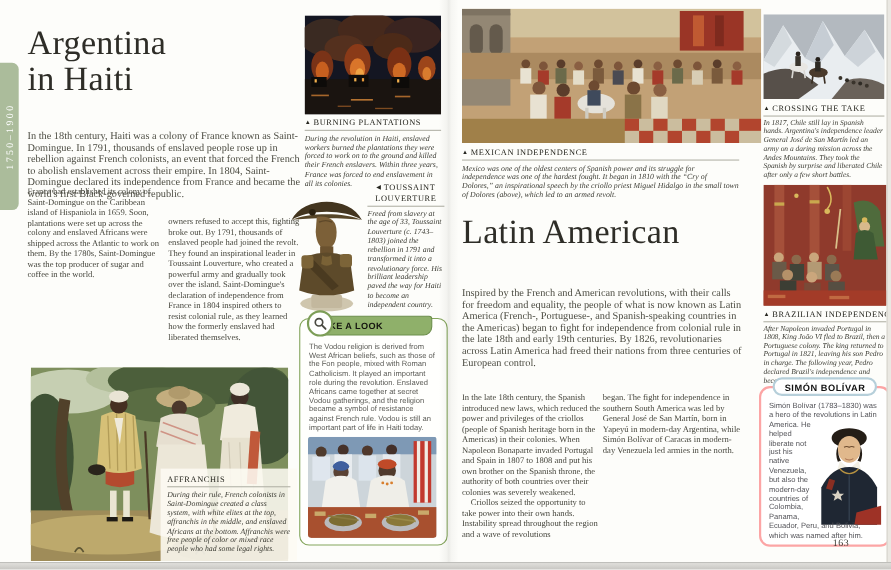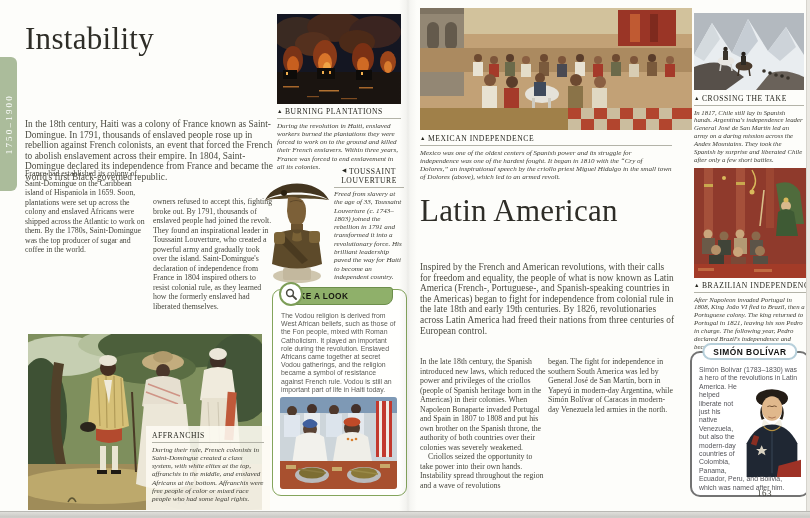--- a/index.html
+++ b/index.html
@@ -29,21 +29,21 @@
   .tal-title{font-family:"Liberation Sans",sans-serif;font-weight:bold;font-size:8.3px;letter-spacing:.4px;color:#15150f;}
   .tal-mag{position:absolute;left:-9px;top:-6px;width:20px;height:20px;background:#fff;border:2px solid #7d9e58;
            border-radius:50%;display:flex;align-items:center;justify-content:center;}
   .tal-text{position:absolute;left:8px;top:22px;width:118px;font-family:"Liberation Sans",sans-serif;
             font-size:6.9px;line-height:8.2px;color:#5b5b56;}
   .tal-photo{position:absolute;left:7px;top:107px;border-radius:3px;overflow:hidden;}
   
   .affcap{position:absolute;left:146px;top:426px;width:112px;background:rgba(253,251,242,.88);padding:5px 6px 6px;}
   
   .bol-box{position:absolute;left:690px;top:351px;width:116px;height:142px;background:#fff;
-           border:2px solid #737373;border-radius:10px;}
+           border:2px solid #fca5a5;border-radius:10px;}
   .bol-tab{position:absolute;top:-10px;left:50%;transform:translateX(-50%);background:#fff;border:2px solid #b6cfda;
            border-radius:9px;padding:1.5px 9px;white-space:nowrap;font-family:"Liberation Sans",sans-serif;
            font-weight:bold;font-size:8.4px;letter-spacing:.5px;color:#101010;}
   .bol-body{position:absolute;left:7px;top:13px;width:102px;height:124px;font-family:"Liberation Sans",sans-serif;
             font-size:6.9px;line-height:8.4px;color:#55555a;overflow:hidden;}
   .bol-spacer{float:right;width:0;height:20px;}
   .bol-portrait{float:right;clear:right;margin:0 -2px -4px 3px;}
   
   .era-tab{position:absolute;left:0;top:57px;width:17px;height:134px;background:#abbc9b;
            border-radius:0 6px 6px 0;display:flex;align-items:center;justify-content:center;}
@@ -61,21 +61,22 @@
 
 <div id="spread">
 
   <div class="abs" style="left:0;top:0;width:406px;height:511px;">
 
     <div class="era-tab">
       <span class="era-text">1750–1900</span>
     </div>
 
     <div class="abs bigtitle" style="left:25px;top:22px;">
-      <div>Instability</div>
+      <div>Argentina</div>
+      <div>in Haiti</div>
     </div>
 
     <div class="abs intro" style="left:25px;top:119px;width:250px;">In the 18th century, Haiti was a colony of France known as Saint-Domingue. In 1791, thousands of enslaved people rose up in rebellion against French colonists, an event that forced the French to abolish enslavement across their empire. In 1804, Saint-Domingue declared its independence from France and became the world's first Black-governed republic.</div>
 
     <div class="abs bodycol" style="left:25px;top:169px;width:124px;">
       <p>France had established its colony of Saint-Domingue on the Caribbean island of Hispaniola in 1659. Soon, plantations were set up across the colony and enslaved Africans were shipped across the Atlantic to work on them. By the 1780s, Saint-Domingue was the top producer of sugar and coffee in the world.</p>
     </div>
     <div class="abs bodycol" style="left:153px;top:169px;width:120px;margin-top:28px;">
       <p>owners refused to accept this, fighting broke out. By 1791, thousands of enslaved people had joined the revolt. They found an inspirational leader in Toussaint Louverture, who created a powerful army and gradually took over the island. Saint-Domingue's declaration of independence from France in 1804 inspired others to resist colonial rule, as they learned how the formerly enslaved had liberated themselves.</p>
     </div>

